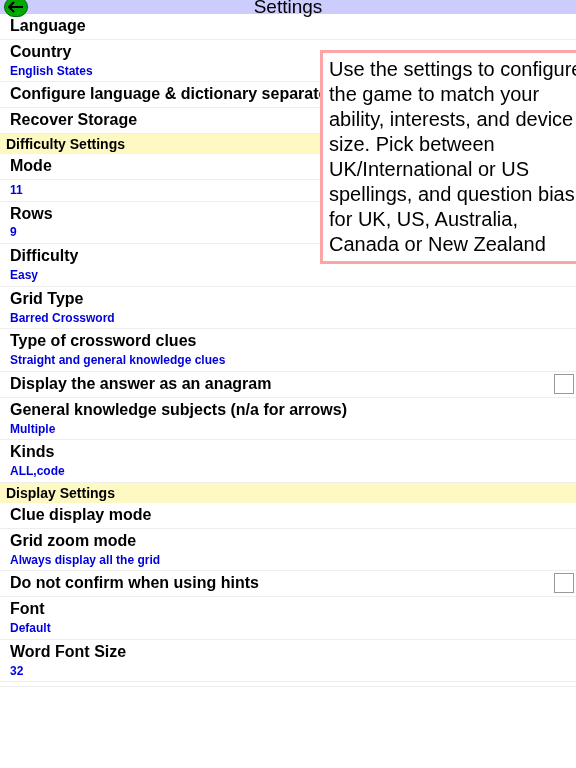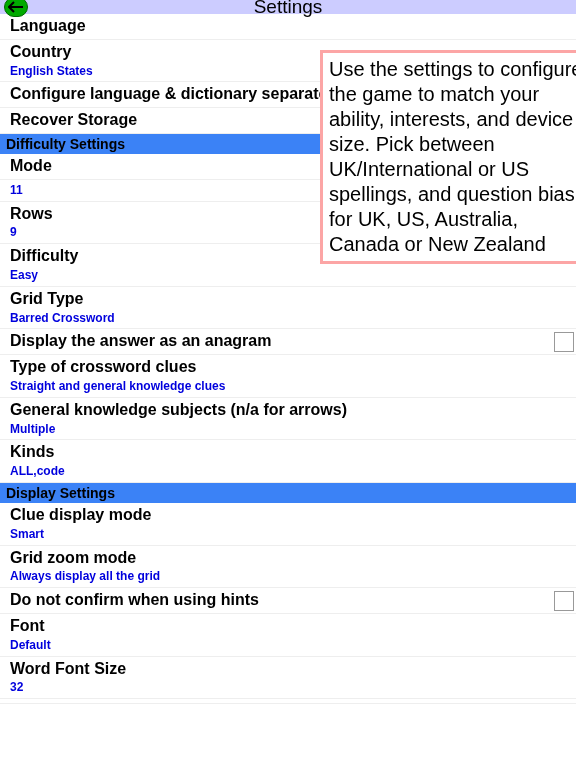--- a/index.html
+++ b/index.html
@@ -1,25 +1,25 @@
 <!DOCTYPE html>
 <html><head>
 <meta charset="utf-8">
 <style>
 *{margin:0;padding:0;box-sizing:border-box;font-family:-apple-system,Helvetica,Arial,sans-serif}
 body{background:#fff;width:576px;height:768px;overflow:hidden;position:relative}
 .header{background:#ccccff;height:14px;display:flex;align-items:center;position:relative}
 .back-btn{width:24px;height:20px;margin-left:4px;background:#0a0;border-radius:10px;display:flex;align-items:center;justify-content:center;border:1px solid #060}
 .back-btn svg{width:16px;height:12px}
 .title{position:absolute;left:50%;transform:translateX(-50%);font-size:19px;color:#000}
-.row{border-bottom:1px solid #eee;padding:2px 0 2px 10px;display:flex;align-items:flex-end;justify-content:space-between}
+.row{border-bottom:1px solid #eee;padding:2px 0 2px 10px;display:flex;align-items:flex-start;justify-content:space-between}
 .row-content{flex:1}
 .label{font-size:16px;font-weight:bold;color:#000;line-height:1.3}
 .value{font-size:12px;font-weight:bold;color:#0000dd;line-height:1.4}
-.section{background:#3b82f6;padding:2px 6px;font-size:14px;font-weight:bold;color:#000}
+.section{background:#fef9c3;padding:2px 6px;font-size:14px;font-weight:bold;color:#000}
 .checkbox{width:20px;height:20px;border:1px solid #999;background:#fff;margin-right:2px}
 .tooltip{position:absolute;top:50px;left:320px;width:272px;background:#fff;border:3px solid #fca5a5;padding:4px 6px;font-size:20px;line-height:1.25;z-index:10}
 </style>
 </head>
 <body>
 
 <div class="header">
   <div class="back-btn">
     <svg viewBox="0 0 16 12">
         <path d="M6 1 L1 6 L6 11 M1 6 L15 6" stroke="#000" stroke-width="2" fill="none"></path>
@@ -75,47 +75,46 @@
       </div>
     </div>
     <div class="row">
       <div class="row-content">
         <div class="label">Grid Type</div>
         <div class="value">Barred Crossword</div>
       </div>
     </div>
     <div class="row">
       <div class="row-content">
+        <div class="label">Type of crossword clues</div>
+        <div class="value">Straight and general knowledge clues</div>
+      </div>
+    </div>
+    <div class="row">
+      <div class="row-content">
         <div class="label">Display the answer as an anagram</div>
       </div>
       <div class="checkbox"></div>
-    </div>
-    <div class="row">
-      <div class="row-content">
-        <div class="label">Type of crossword clues</div>
-        <div class="value">Straight and general knowledge clues</div>
-      </div>
     </div>
     <div class="row">
       <div class="row-content">
         <div class="label">General knowledge subjects (n/a for arrows)</div>
         <div class="value">Multiple</div>
       </div>
     </div>
     <div class="row">
       <div class="row-content">
         <div class="label">Kinds</div>
         <div class="value">ALL,code</div>
       </div>
     </div>
     <div class="section">Display Settings</div>
     <div class="row">
       <div class="row-content">
         <div class="label">Clue display mode</div>
-        <div class="value">Smart</div>
       </div>
     </div>
     <div class="row">
       <div class="row-content">
         <div class="label">Grid zoom mode</div>
         <div class="value">Always display all the grid</div>
       </div>
     </div>
     <div class="row">
       <div class="row-content">

